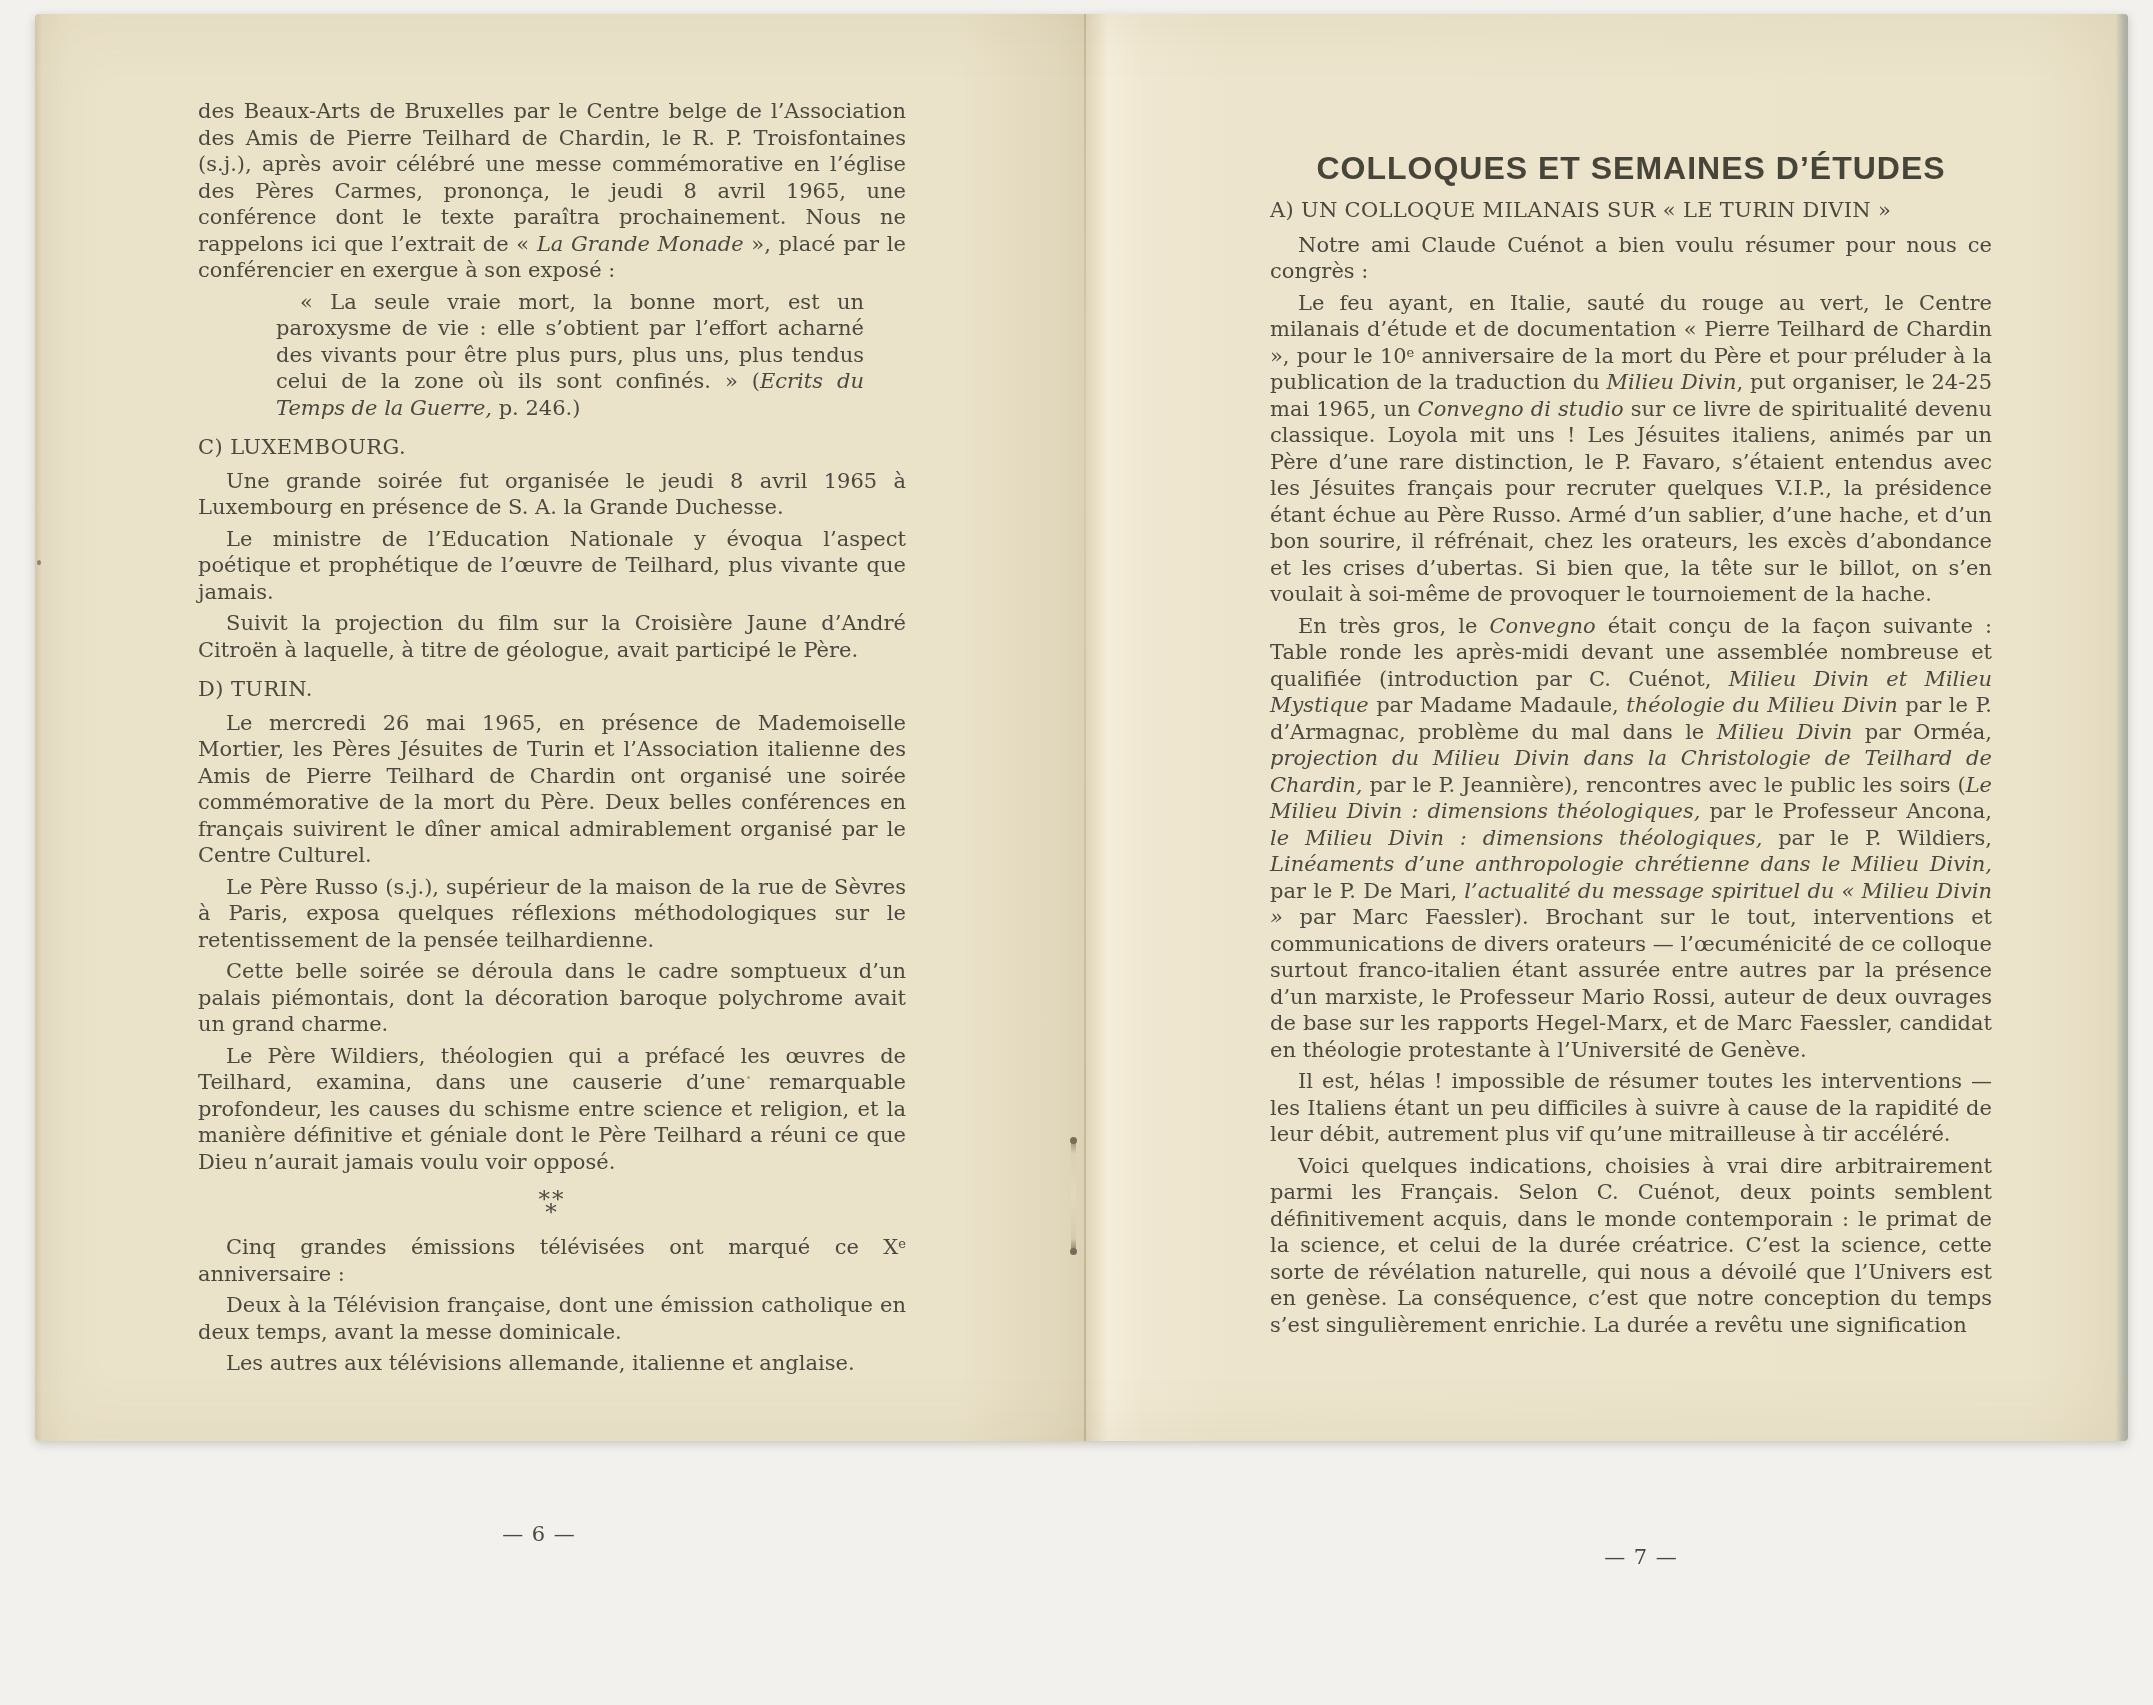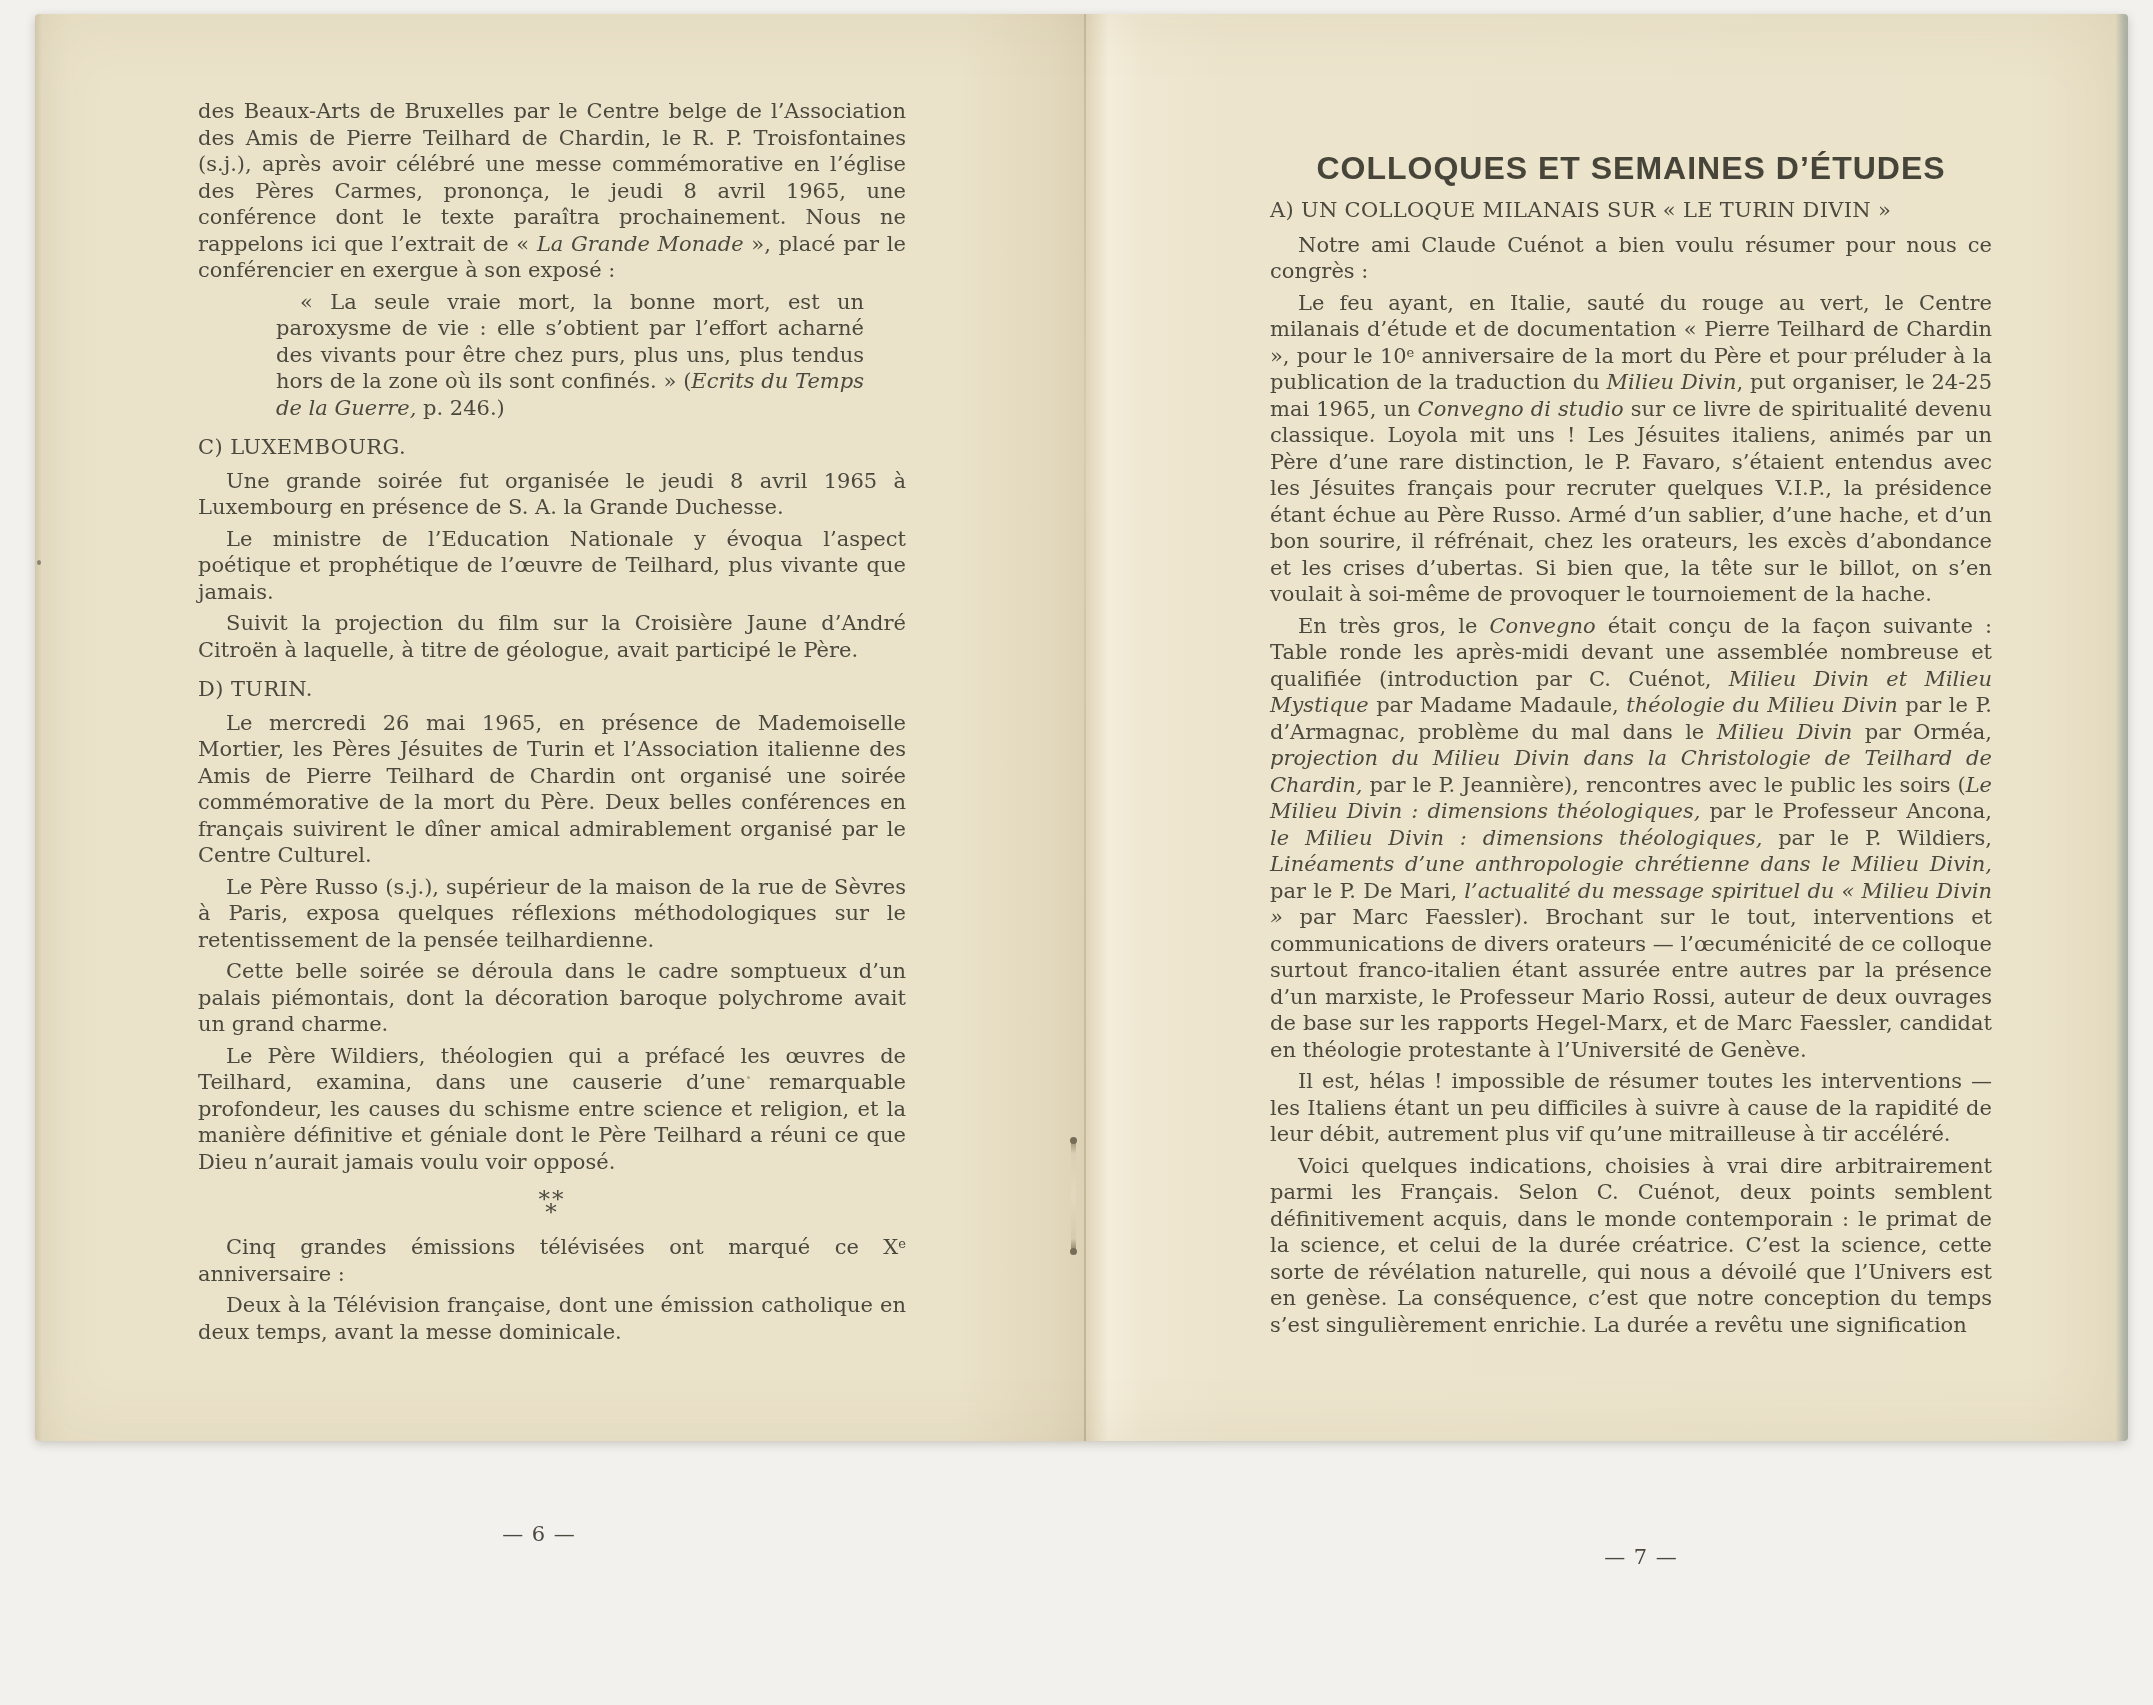--- a/index.html
+++ b/index.html
@@ -74,36 +74,37 @@
 <div class="scan-canvas">
   <div class="booklet">
     <div class="fold-crease"></div>
     <div class="staple"></div>
     <div class="speck speck1"></div>
     <div class="speck speck2"></div>
     <div class="speck speck3"></div>
 
     <div class="page-col col-left">
         <p class="para noindent"><span>des Beaux-Arts de Bruxelles par le Centre belge de l’Association des Amis de Pierre Teilhard de Chardin, le R. P. Troisfontaines (s.j.), après avoir célébré une messe commémorative en l’église des Pères Carmes, prononça, le jeudi 8 avril 1965, une conférence dont le texte paraîtra prochainement. Nous ne rappelons ici que l’extrait de « </span><span class="italic">La Grande Monade</span><span> », placé par le conférencier en exergue à son exposé :</span></p>
-        <div class="quote"><span>« La seule vraie mort, la bonne mort, est un paroxysme de vie : elle s’obtient par l’effort acharné des vivants pour être chez purs, plus uns, plus tendus hors de la zone où ils sont confinés. » (</span><span class="italic">Ecrits du Temps de la Guerre,</span><span> p. 246.)</span></div>
+        <div class="quote"><span>« La seule vraie mort, la bonne mort, est un paroxysme de vie : elle s’obtient par l’effort acharné des vivants pour être plus purs, plus uns, plus tendus celui de la zone où ils sont confinés. » (</span><span class="italic">Ecrits du Temps de la Guerre,</span><span> p. 246.)</span></div>
         <div class="section-heading">C) LUXEMBOURG.</div>
         <p class="para"><span>Une grande soirée fut organisée le jeudi 8 avril 1965 à Luxembourg en présence de S. A. la Grande Duchesse.</span></p>
         <p class="para"><span>Le ministre de l’Education Nationale y évoqua l’aspect poétique et prophétique de l’œuvre de Teilhard, plus vivante que jamais.</span></p>
         <p class="para"><span>Suivit la projection du film sur la Croisière Jaune d’André Citroën à laquelle, à titre de géologue, avait participé le Père.</span></p>
         <div class="section-heading">D) TURIN.</div>
         <p class="para"><span>Le mercredi 26 mai 1965, en présence de Mademoiselle Mortier, les Pères Jésuites de Turin et l’Association italienne des Amis de Pierre Teilhard de Chardin ont organisé une soirée commémorative de la mort du Père. Deux belles conférences en français suivirent le dîner amical admirablement organisé par le Centre Culturel.</span></p>
         <p class="para"><span>Le Père Russo (s.j.), supérieur de la maison de la rue de Sèvres à Paris, exposa quelques réflexions méthodologiques sur le retentissement de la pensée teilhardienne.</span></p>
         <p class="para"><span>Cette belle soirée se déroula dans le cadre somptueux d’un palais piémontais, dont la décoration baroque polychrome avait un grand charme.</span></p>
         <p class="para"><span>Le Père Wildiers, théologien qui a préfacé les œuvres de Teilhard, examina, dans une causerie d’une remarquable profondeur, les causes du schisme entre science et religion, et la manière définitive et géniale dont le Père Teilhard a réuni ce que Dieu n’aurait jamais voulu voir opposé.</span></p>
         <div class="dinkus">
           <span>**</span>
           <span>*</span>
         </div>
         <p class="para"><span>Cinq grandes émissions télévisées ont marqué ce X</span><span class="sup">e</span><span> anniversaire :</span></p>
         <p class="para"><span>Deux à la Télévision française, dont une émission catholique en deux temps, avant la messe dominicale.</span></p>
+        <p class="para"><span>Les autres aux télévisions allemande, italienne et anglaise.</span></p>
       </div>
 
     <div class="page-col col-right">
         <div class="page-title">COLLOQUES ET SEMAINES D’ÉTUDES</div>
         <div class="subheading">A) UN COLLOQUE MILANAIS SUR « LE TURIN DIVIN »</div>
         <p class="para"><span>Notre ami Claude Cuénot a bien voulu résumer pour nous ce congrès :</span></p>
         <p class="para"><span>Le feu ayant, en Italie, sauté du rouge au vert, le Centre milanais d’étude et de documentation « Pierre Teilhard de Chardin », pour le 10</span><span class="sup">e</span><span> anniversaire de la mort du Père et pour préluder à la publication de la traduction du </span><span class="italic">Milieu Divin</span><span>, put organiser, le 24-25 mai 1965, un </span><span class="italic">Convegno di studio</span><span> sur ce livre de spiritualité devenu classique. Loyola mit uns ! Les Jésuites italiens, animés par un Père d’une rare distinction, le P. Favaro, s’étaient entendus avec les Jésuites français pour recruter quelques V.I.P., la présidence étant échue au Père Russo. Armé d’un sablier, d’une hache, et d’un bon sourire, il réfrénait, chez les orateurs, les excès d’abondance et les crises d’ubertas. Si bien que, la tête sur le billot, on s’en voulait à soi-même de provoquer le tournoiement de la hache.</span></p>
         <p class="para"><span>En très gros, le </span><span class="italic">Convegno</span><span> était conçu de la façon suivante : Table ronde les après-midi devant une assemblée nombreuse et qualifiée (introduction par C. Cuénot, </span><span class="italic">Milieu Divin et Milieu Mystique</span><span> par Madame Madaule, </span><span class="italic">théologie du Milieu Divin</span><span> par le P. d’Armagnac, problème du mal dans le </span><span class="italic">Milieu Divin</span><span> par Orméa, </span><span class="italic">projection du Milieu Divin dans la Christologie de Teilhard de Chardin,</span><span> par le P. Jeannière), rencontres avec le public les soirs (</span><span class="italic">Le Milieu Divin : dimensions théologiques,</span><span> par le Professeur Ancona, </span><span class="italic">le Milieu Divin : dimensions théologiques,</span><span> par le P. Wildiers, </span><span class="italic">Linéaments d’une anthropologie chrétienne dans le Milieu Divin,</span><span> par le P. De Mari, </span><span class="italic">l’actualité du message spirituel du « Milieu Divin »</span><span> par Marc Faessler). Brochant sur le tout, interventions et communications de divers orateurs — l’œcuménicité de ce colloque surtout franco-italien étant assurée entre autres par la présence d’un marxiste, le Professeur Mario Rossi, auteur de deux ouvrages de base sur les rapports Hegel-Marx, et de Marc Faessler, candidat en théologie protestante à l’Université de Genève.</span></p>
         <p class="para"><span>Il est, hélas ! impossible de résumer toutes les interventions — les Italiens étant un peu difficiles à suivre à cause de la rapidité de leur débit, autrement plus vif qu’une mitrailleuse à tir accéléré.</span></p>
         <p class="para"><span>Voici quelques indications, choisies à vrai dire arbitrairement parmi les Français. Selon C. Cuénot, deux points semblent définitivement acquis, dans le monde contemporain : le primat de la science, et celui de la durée créatrice. C’est la science, cette sorte de révélation naturelle, qui nous a dévoilé que l’Univers est en genèse. La conséquence, c’est que notre conception du temps s’est singulièrement enrichie. La durée a revêtu une signification</span></p>

